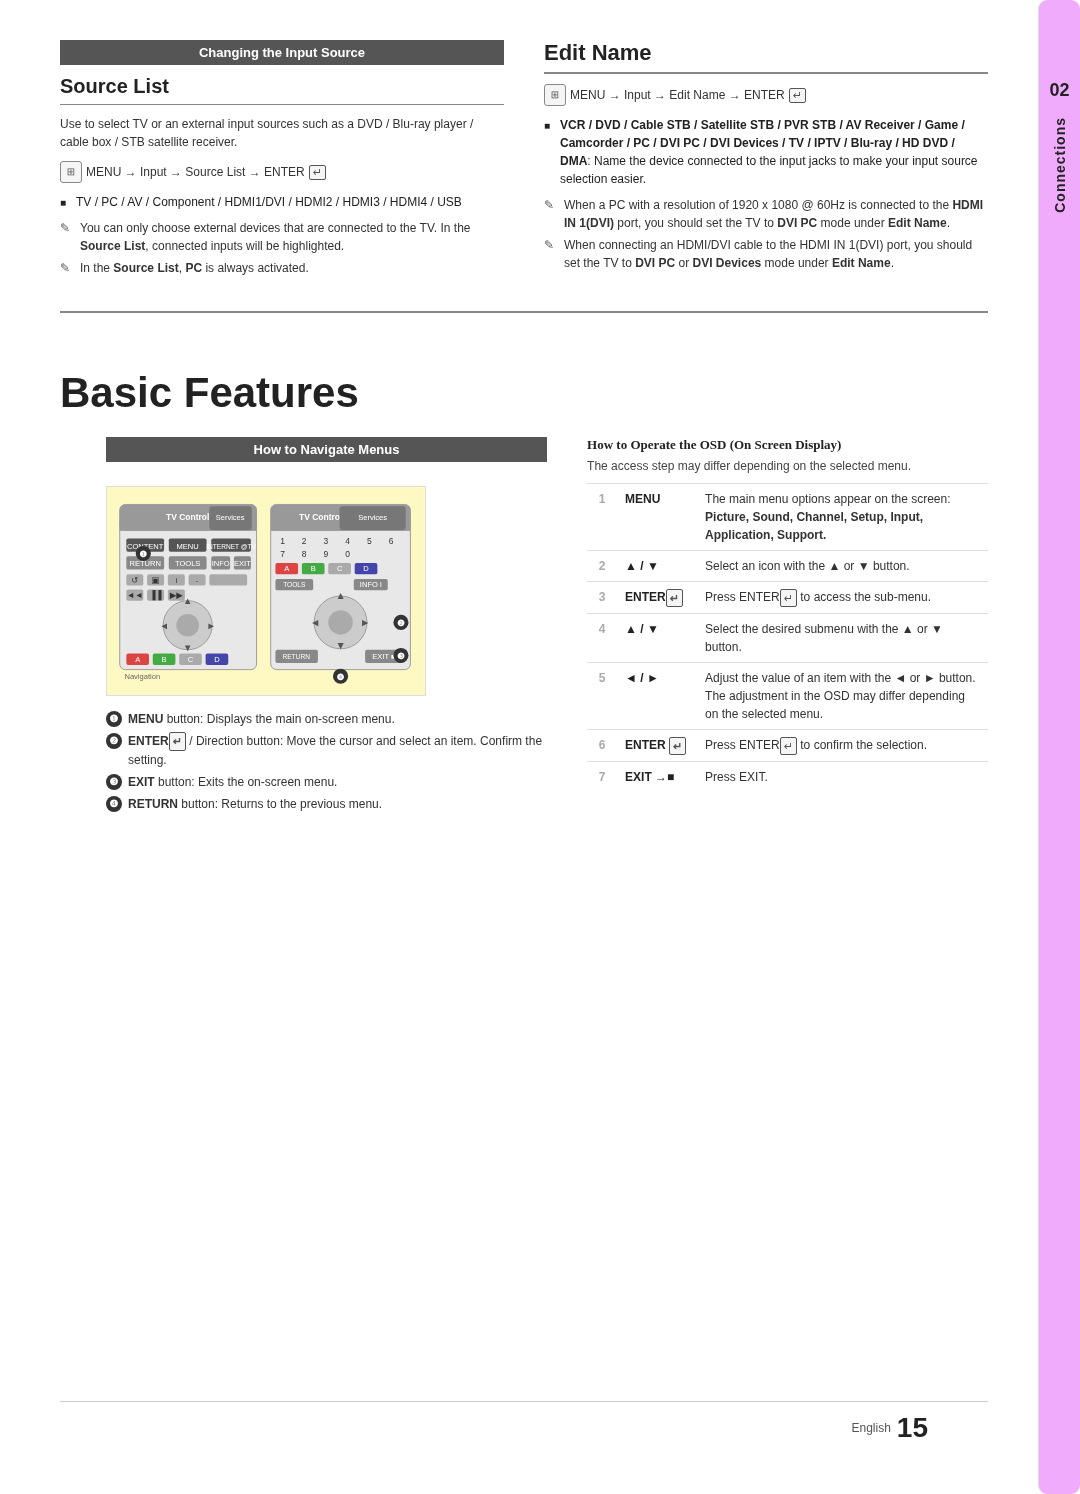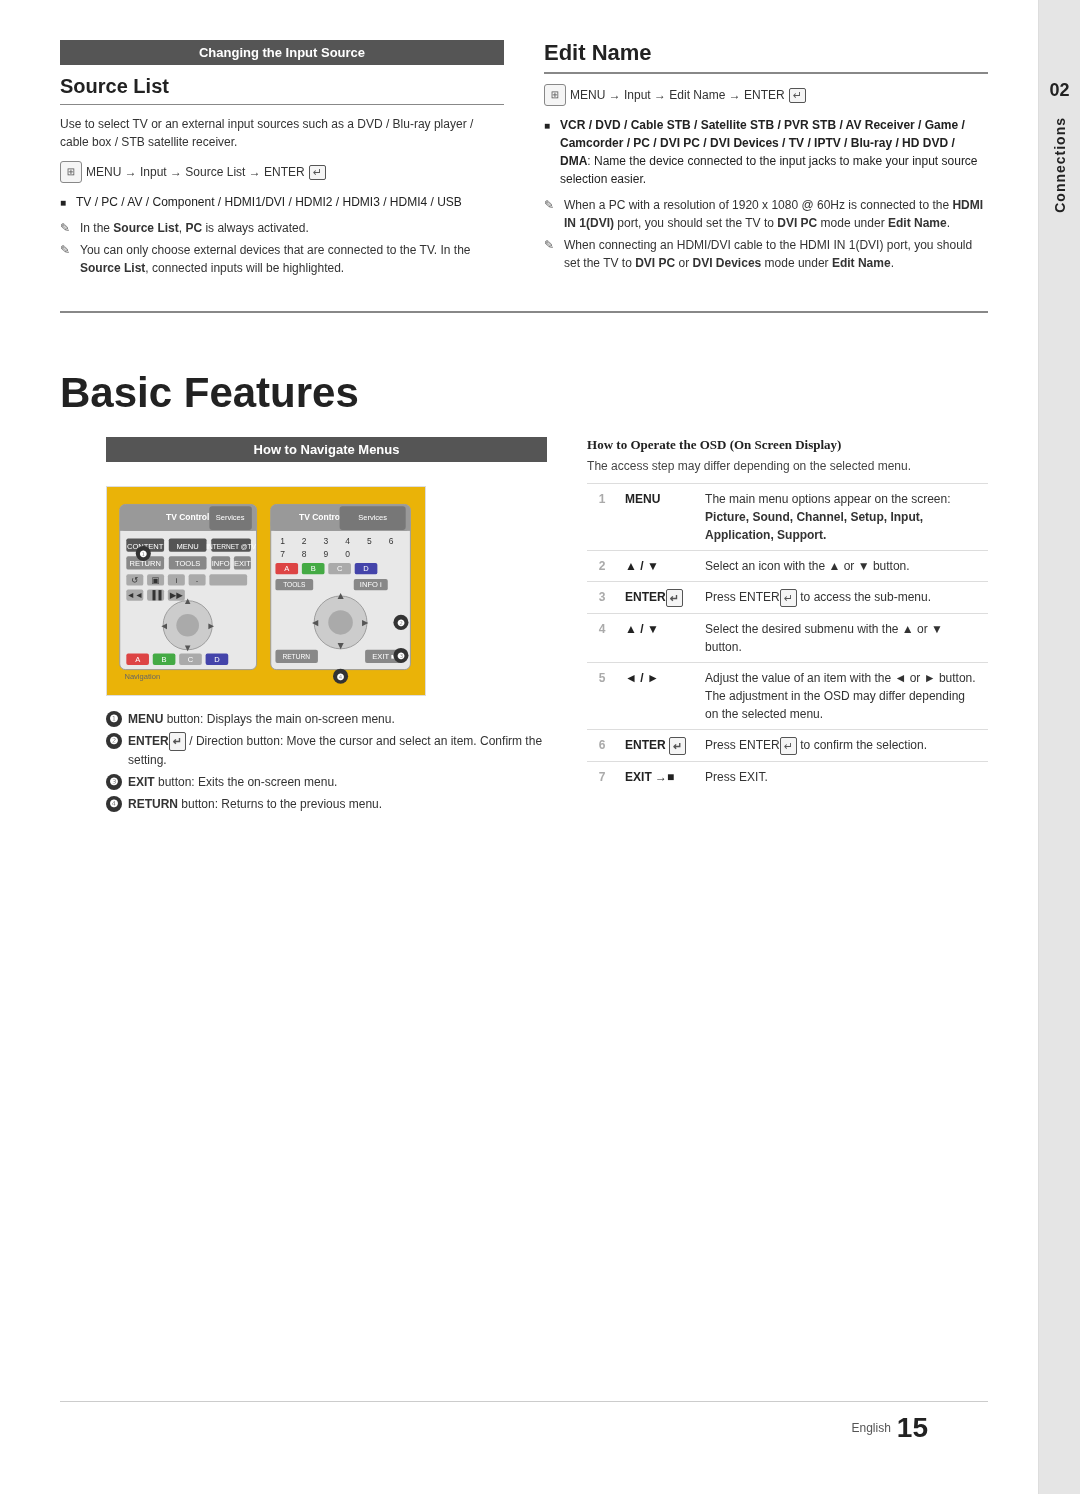--- a/index.html
+++ b/index.html
@@ -19,27 +19,28 @@
     }
     .main-content {
       flex: 1;
       padding: 40px 50px 40px 60px;
       display: flex;
       flex-direction: column;
       gap: 16px;
     }
     .side-tab {
       width: 42px;
-      background: #e5e5e5;
+      background: #f0abfc;
       display: flex;
       flex-direction: column;
       align-items: center;
       justify-content: flex-start;
       padding-top: 80px;
       border-left: 1px solid #ddd;
+      border-radius: 9px;
     }
     .side-tab-label {
       writing-mode: vertical-rl;
       transform: rotate(180deg);
       font-size: 14px;
       font-weight: bold;
       letter-spacing: 1px;
       color: #222;
       margin-top: 10px;
     }
@@ -174,21 +175,21 @@
     }
     .features-right {
       flex: 1;
     }
 
     .remote-image {
       width: 100%;
       max-width: 320px;
       margin: 14px 0;
       border: 1px solid #ddd;
-      background: #eab308;
+      background: #fef9c3;
       padding: 8px;
       position: relative;
     }
     .remote-svg {
       width: 100%;
     }
 
     .numbered-note-list {
       list-style: none;
       padding: 0;
@@ -303,22 +304,22 @@
         <p class="desc-text">Use to select TV or an external input sources such as a DVD / Blu-ray player / cable box / STB satellite receiver.</p>
         <div class="menu-path">
           <span class="menu-icon">⊞</span>
           <span>MENU → Input → Source List → ENTER</span>
           <span class="enter-icon">↵</span>
         </div>
         <ul class="bullet-list">
           <li>TV / PC / AV / Component / HDMI1/DVI / HDMI2 / HDMI3 / HDMI4 / USB</li>
         </ul>
         <ul class="note-list">
+          <li>You can only choose external devices that are connected to the TV. In the <strong>Source List</strong>, connected inputs will be highlighted.</li>
           <li>In the <strong>Source List</strong>, <strong>PC</strong> is always activated.</li>
-          <li>You can only choose external devices that are connected to the TV. In the <strong>Source List</strong>, connected inputs will be highlighted.</li>
         </ul>
       </div>
 
       <div class="right-col">
         <div class="section-title-large">Edit Name</div>
         <div class="menu-path">
           <span class="menu-icon">⊞</span>
           <span>MENU → Input → Edit Name → ENTER</span>
           <span class="enter-icon">↵</span>
         </div>

